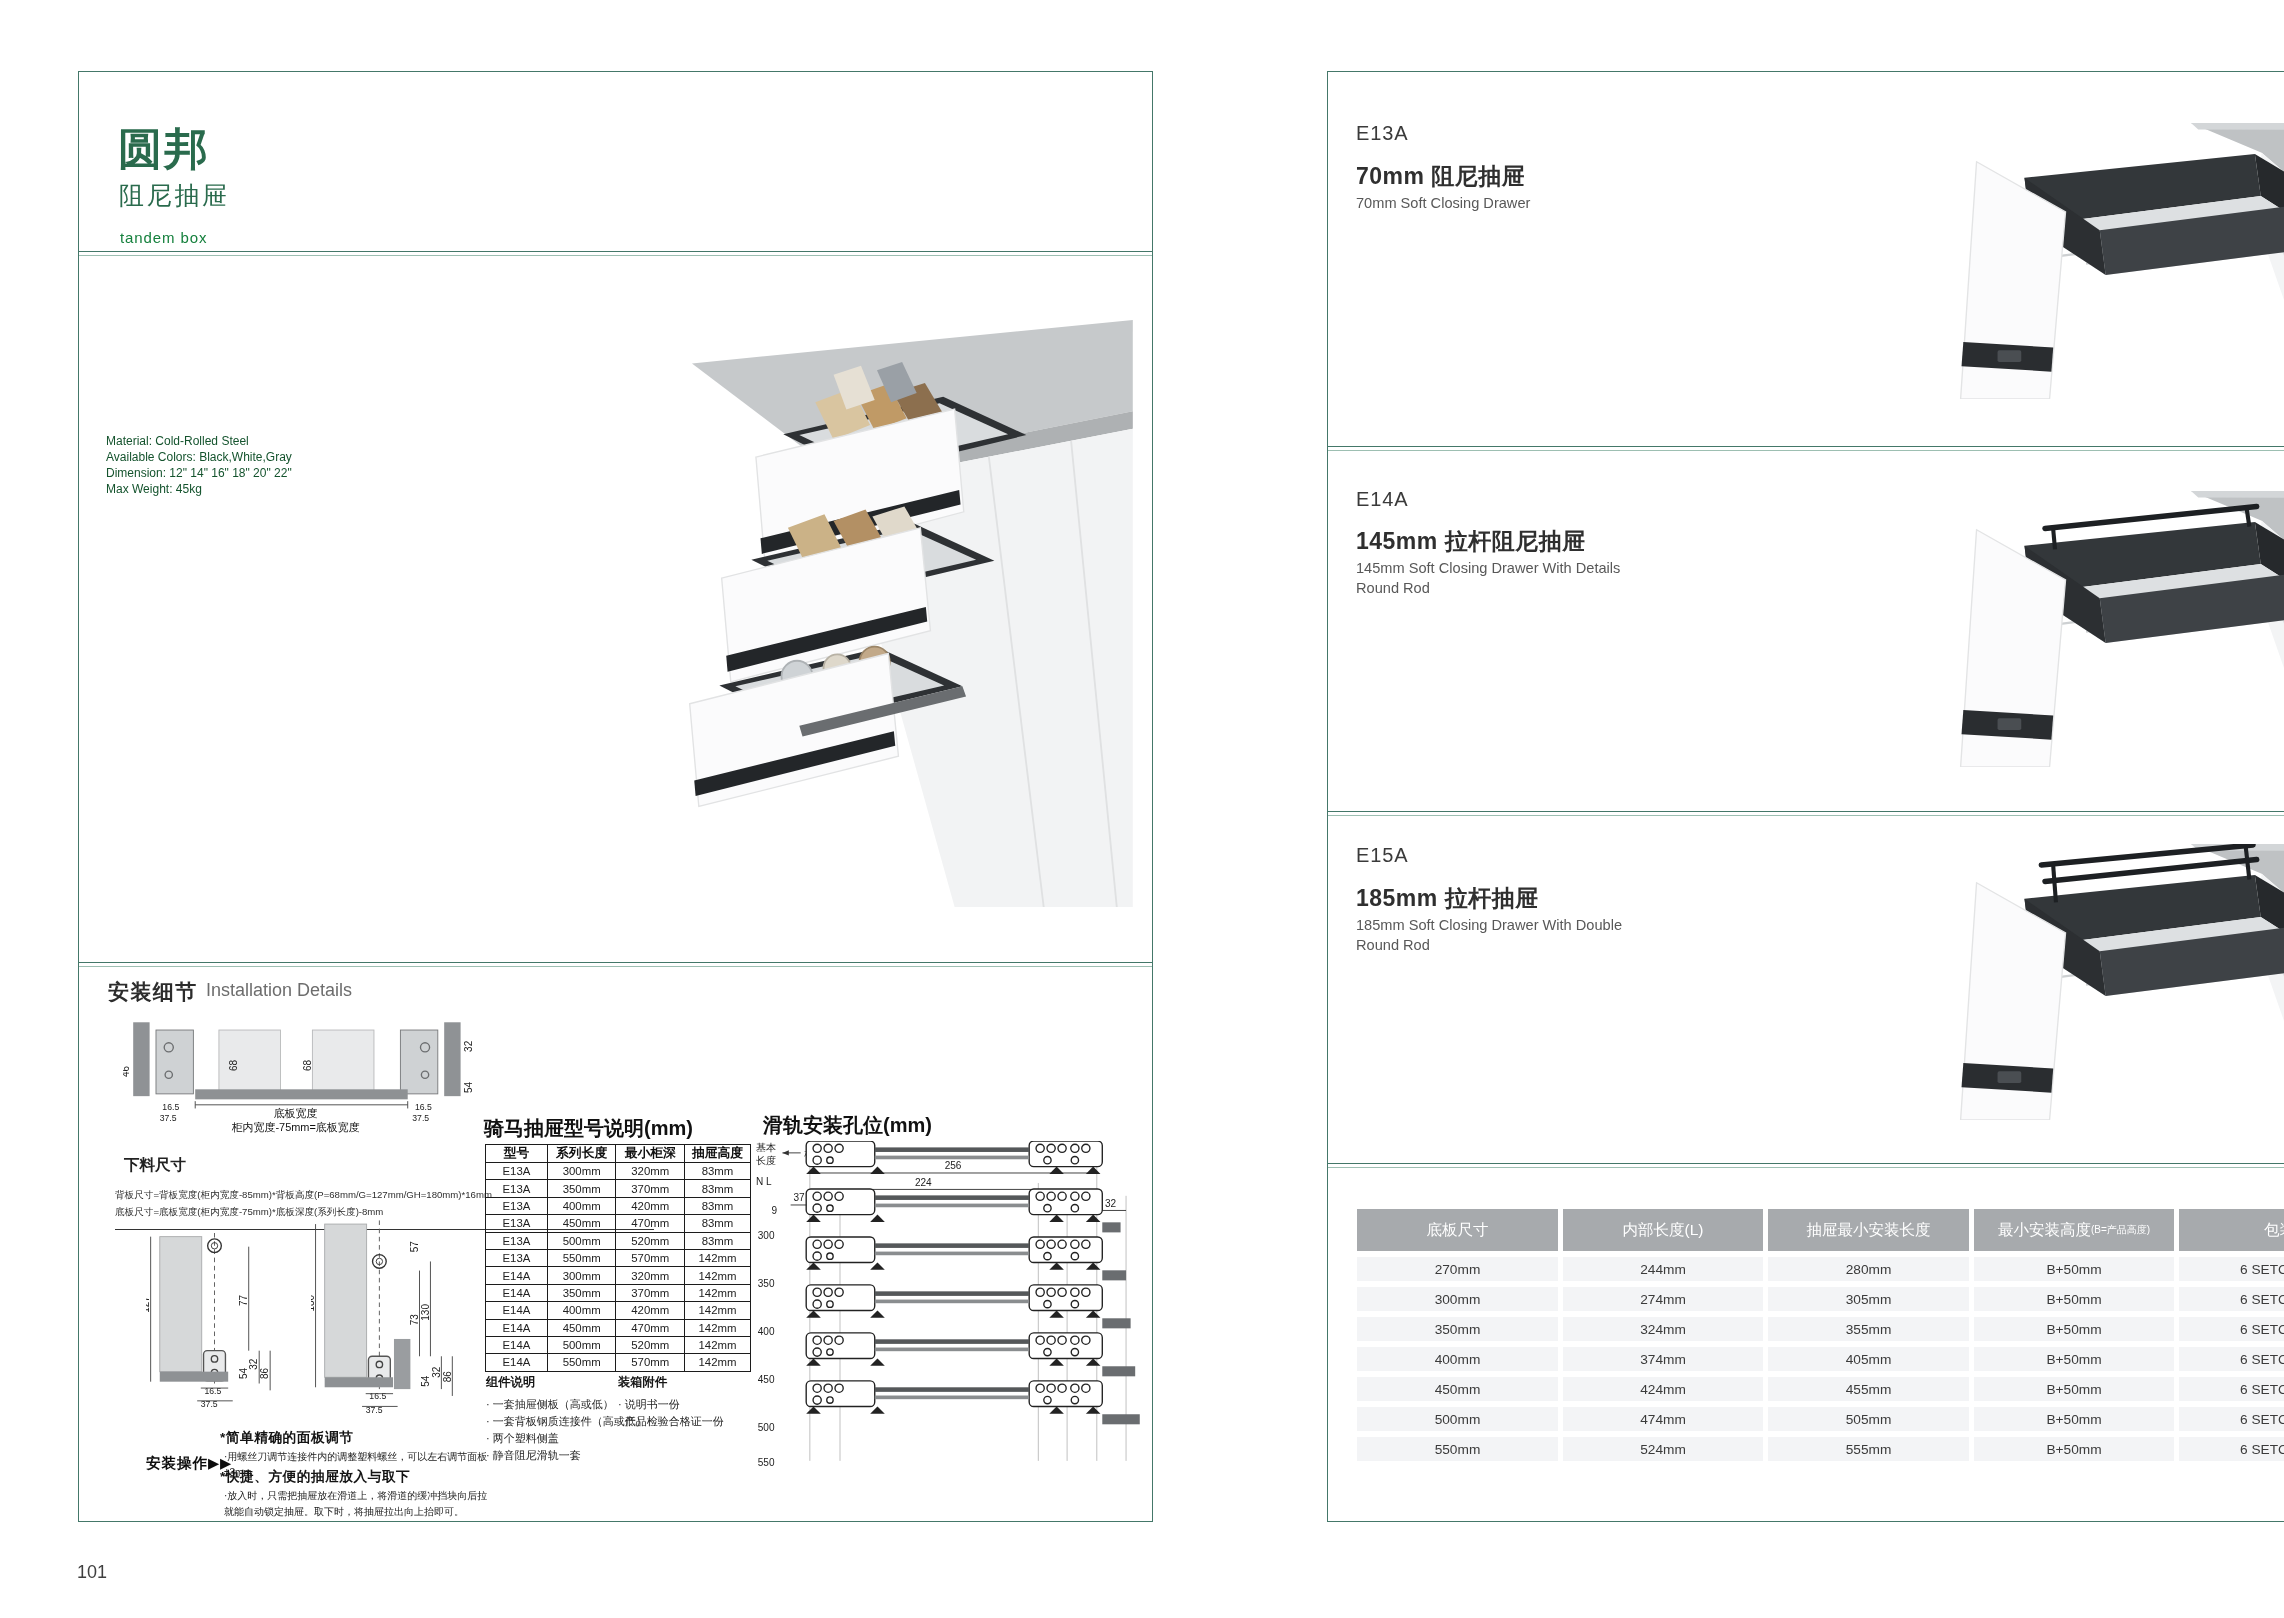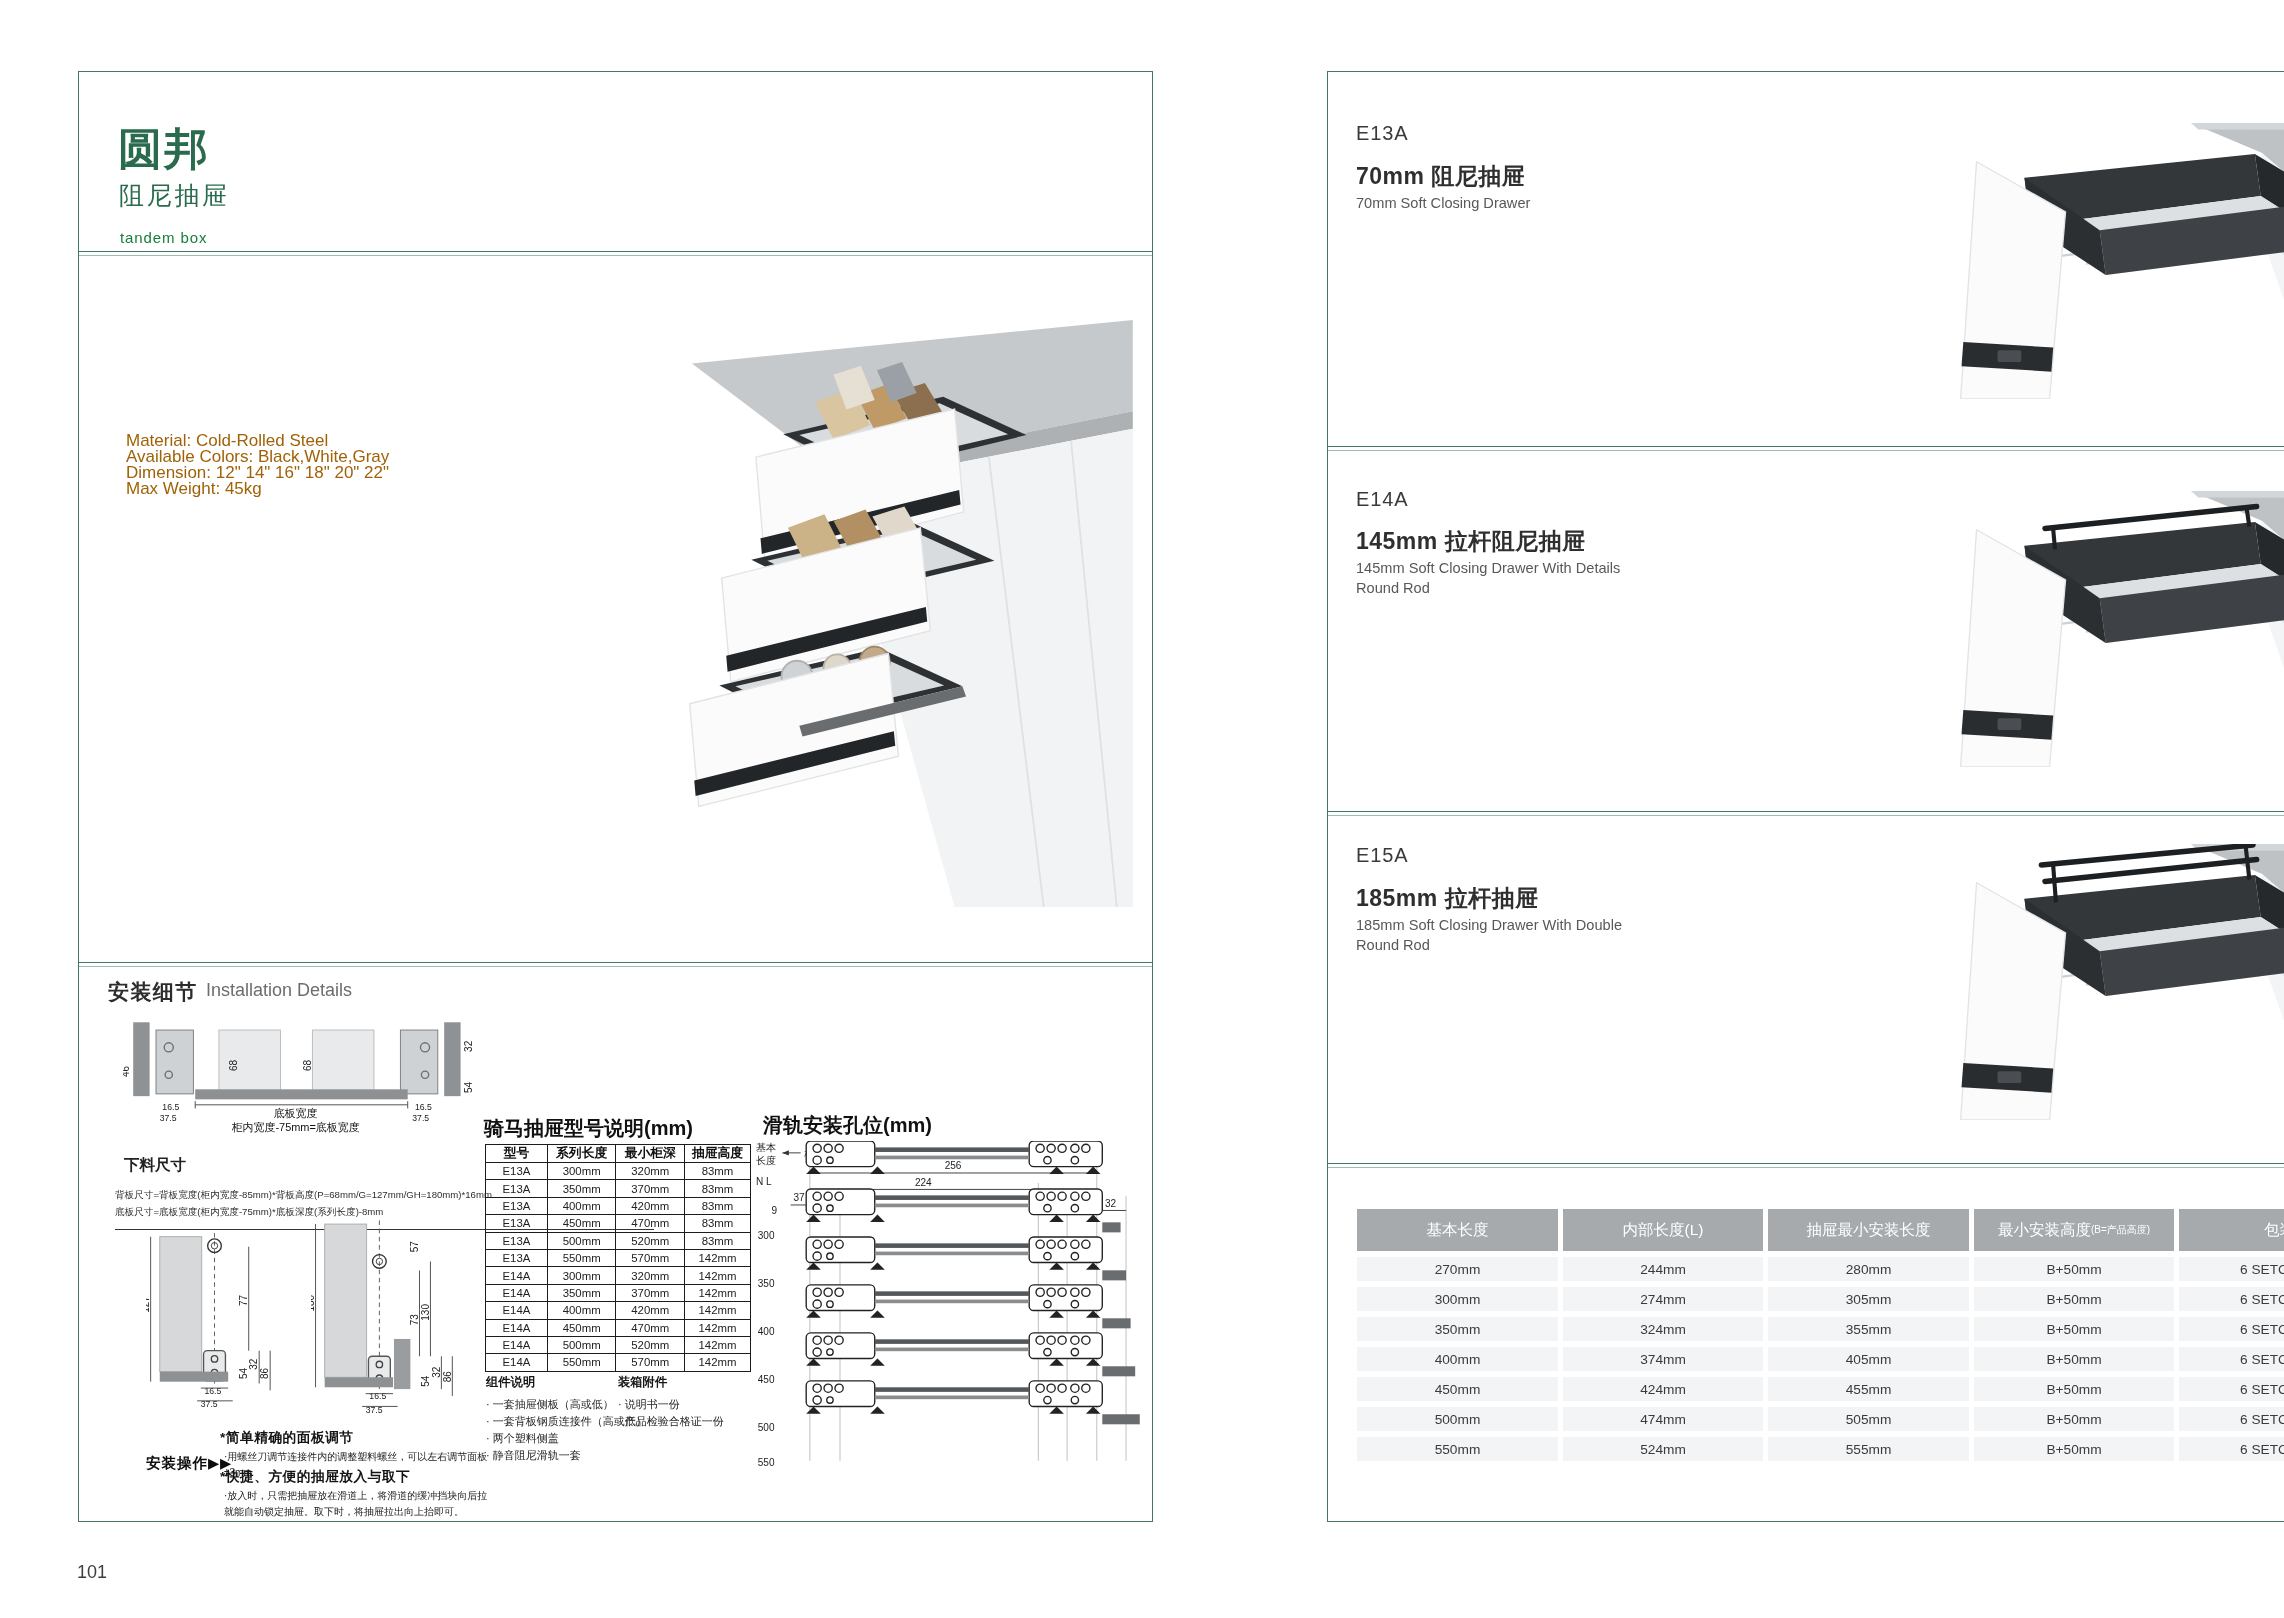--- a/index.html
+++ b/index.html
@@ -5,21 +5,21 @@
   html,body{margin:0;padding:0;background:#ffffff;}
   body{font-family:"Liberation Sans","DejaVu Sans",sans-serif;color:#2f2f2f;}
   #stage{position:relative;width:2482px;height:1618px;background:#ffffff;overflow:hidden;}
   .abs{position:absolute;}
   .page-box{position:absolute;border:1.4px solid #447769;background:#ffffff;}
   .divider{position:absolute;left:0;right:0;height:2.7px;border-top:1.4px solid #447769;border-bottom:0.5px solid #9dbfb2;background:#ffffff;}
   .brand{font-size:44px;font-weight:bold;color:#2a6b4d;letter-spacing:1.8px;}
   .brand-sub{font-size:25px;color:#2a6b4d;margin-top:4.6px;letter-spacing:2.7px;}
   .brand-en{font-size:15px;color:#15803d;margin-top:17.4px;letter-spacing:0.9px;}
   .spec-cn{font-size:15.5px;color:#4a4a4a;line-height:22.4px;letter-spacing:0.5px;}
-  .spec-en{font-size:17px;color:#a16207;line-height:16px;margin-left:20px;}
+  .spec-en{font-size:12px;color:#14532d;line-height:16px;}
   .sec-title-cn{font-size:21px;color:#2c2c2c;font-weight:bold;letter-spacing:1.4px;}
   .sec-title-en{font-size:18px;color:#6d6d6d;}
   .small-head{font-size:17.4px;font-weight:bold;color:#222;}
   .formula{font-size:9.6px;color:#2e2e2e;line-height:15.5px;white-space:nowrap;}
   .mtable-title{font-size:20px;font-weight:bold;color:#111;}
   table.mtable{border-collapse:collapse;}
   table.mtable th,table.mtable td{border:0.9px solid #1c1c1c;text-align:center;padding:0 4.6px;height:16.4px;}
   table.mtable th{font-size:12.8px;font-weight:bold;color:#111;}
   table.mtable td{font-size:11.4px;color:#222;}
   .pack-title{font-size:12.3px;font-weight:bold;color:#161616;margin-bottom:4.6px;}
@@ -438,21 +438,21 @@
       <use href="#drw"></use>
       <line x1="300" y1="82" x2="764" y2="34" stroke="#1d2023" stroke-width="12" stroke-linecap="round"></line>
       <line x1="292" y1="46" x2="756" y2="2" stroke="#1d2023" stroke-width="12" stroke-linecap="round"></line>
       <line x1="318" y1="48" x2="324" y2="128" stroke="#1d2023" stroke-width="9"></line>
       <line x1="740" y1="6" x2="748" y2="78" stroke="#1d2023" stroke-width="9"></line>
     </svg>
   </div>
 
   <div class="stable" style="left:1357px;top:1209px;width:1023px;">
     <div class="hrow">
-      <div class="hcell">基本长度</div>
+      <div class="hcell">底板尺寸</div>
       <div class="hcell">内部长度(L)</div>
       <div class="hcell">抽屉最小安装长度</div>
       <div class="hcell">
           <span>最小安装高度</span>
           <span class="suffix">(B=产品高度)</span>
         </div>
       <div class="hcell">包装</div>
     </div>
     <div>
         <div class="drow">

